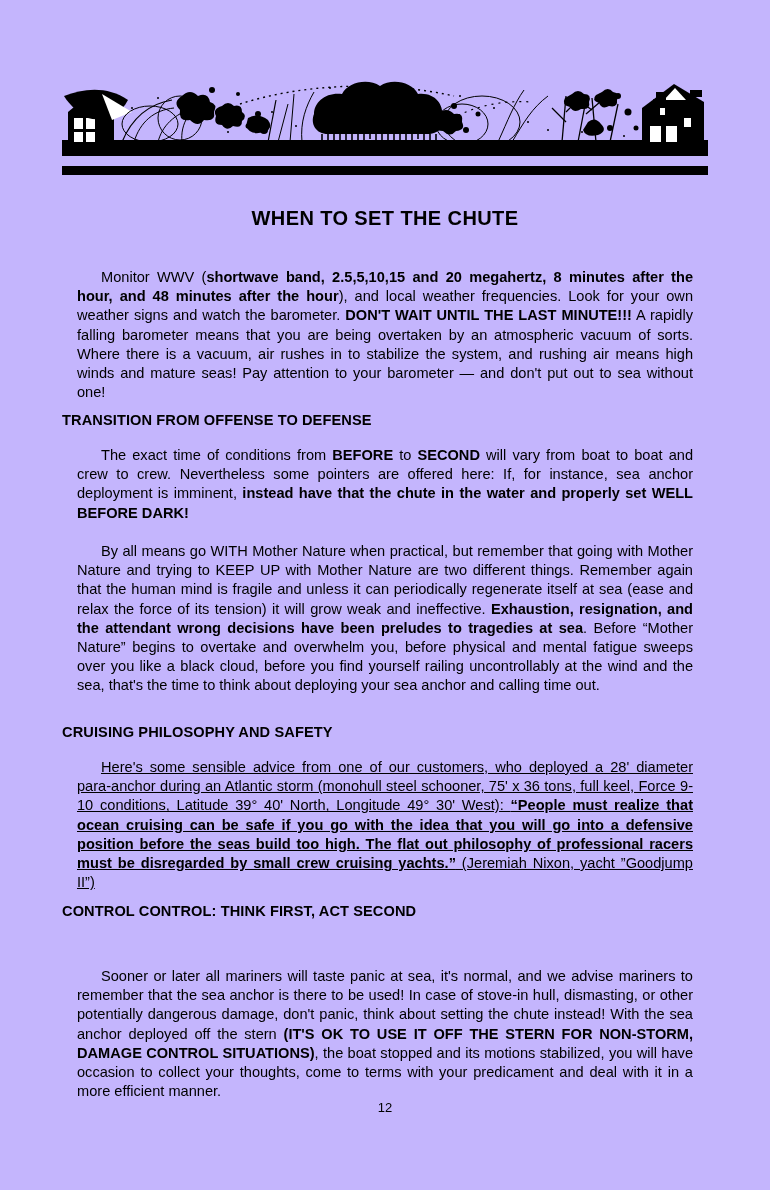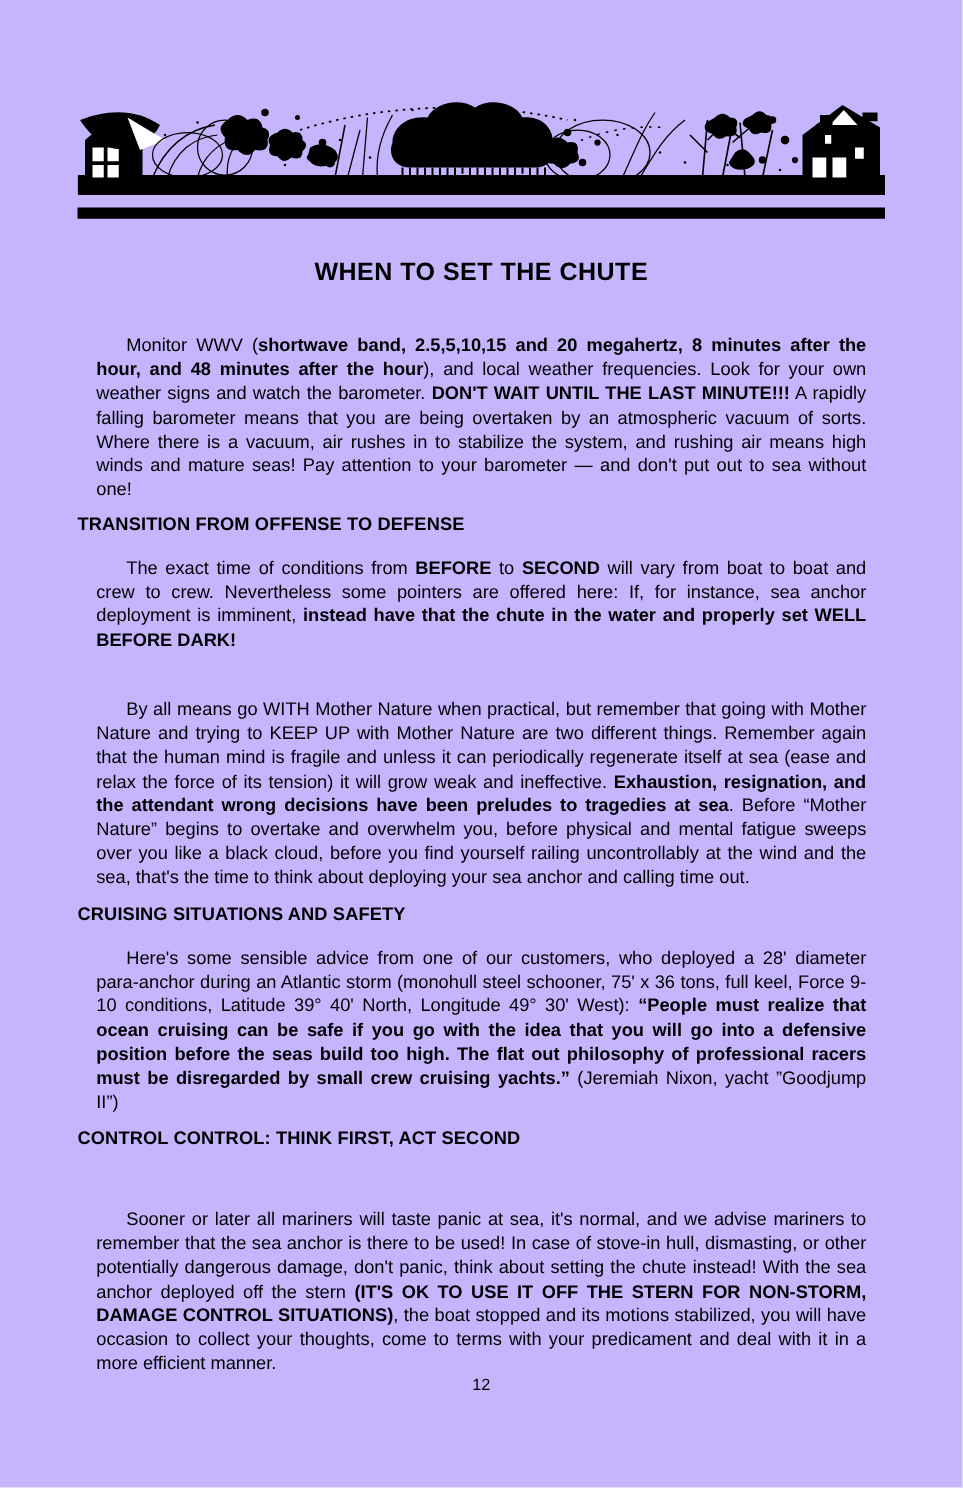--- a/index.html
+++ b/index.html
@@ -72,23 +72,23 @@
     -webkit-hyphens: none;
     hyphens: none;
   }
   p.indent { text-indent: 24px; }
   .b { font-weight: bold; }
 
   .title-block   { position: absolute; left: 0;  top: 207px; width: 646px; }
   .para-1        { position: absolute; left: 0;  top: 253px; width: 646px; }
   .head-2        { position: absolute; left: 0;  top: 412px; width: 646px; }
   .para-2        { position: absolute; left: 0;  top: 431px; width: 646px; }
-  .para-3        { position: absolute; left: 0;  top: 544px; width: 646px; }
+  .para-3        { position: absolute; left: 0;  top: 527px; width: 646px; }
   .head-3        { position: absolute; left: 0;  top: 724px; width: 646px; }
-  .para-4        { position: absolute; left: 0;  top: 743px; width: 646px; }
+  .para-4        { position: absolute; left: 0;  top: 743px; width: 646px; text-decoration: underline; }
   .head-4        { position: absolute; left: 0;  top: 903px; width: 646px; }
   .para-5        { position: absolute; left: 0;  top: 952px; width: 646px; }
 
   .page-number {
     position: absolute;
     left: 0;
     top: 1100px;
     width: 770px;
     text-align: center;
     font-size: 13px;
@@ -243,21 +243,21 @@
       </p>
     </div>
 
     <div class="para-3">
       <p class="body indent">
         <span>By all means go WITH Mother Nature when practical, but remember that going with Mother Nature and trying to KEEP UP with Mother Nature are two different things. Remember again that the human mind is fragile and unless it can periodically regenerate itself at sea (ease and relax the force of its tension) it will grow weak and ineffective. </span><span class="b">Exhaustion, resignation, and the attendant wrong decisions have been preludes to tragedies at sea</span><span>.  Before “Mother Nature” begins to overtake and overwhelm you, before physical and mental fatigue sweeps over you like a black cloud, before you find yourself railing uncontrollably at the wind and the sea, that's the time to think about deploying your sea anchor and calling time out.</span>
       </p>
     </div>
 
     <div class="head-3">
-      <h2 class="section-head">CRUISING SITUATIONS AND SAFETY</h2>
+      <h2 class="section-head">CRUISING PHILOSOPHY AND SAFETY</h2>
     </div>
     <div class="para-4">
       <p class="body indent">
         <span>Here's some sensible advice from one of our customers, who deployed a 28' diameter para-anchor during an Atlantic storm (monohull steel schooner, 75' x 36 tons, full keel, Force 9-10 conditions, Latitude 39° 40' North, Longitude 49° 30' West): </span><span class="b">“People must realize that ocean cruising can be safe if you go with the idea that you will go into a defensive position before the seas build too high. The flat out philosophy of professional racers must be disregarded by small crew cruising yachts.”</span><span> (Jeremiah Nixon, yacht ”Goodjump II”)</span>
       </p>
     </div>
 
     <div class="head-4">
       <h2 class="section-head">CONTROL CONTROL: THINK FIRST, ACT SECOND</h2>
     </div>

